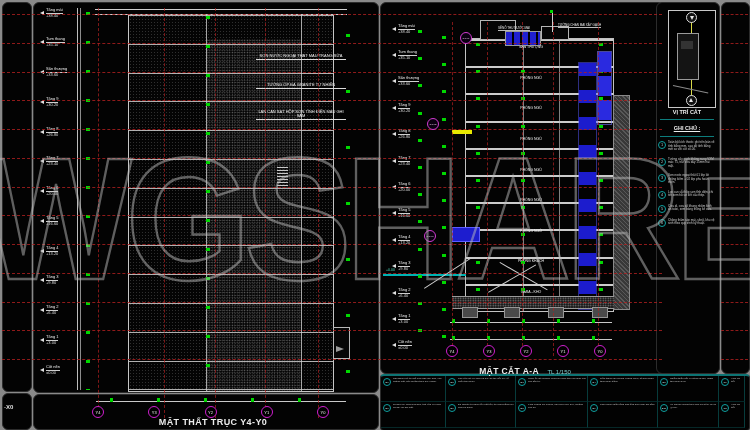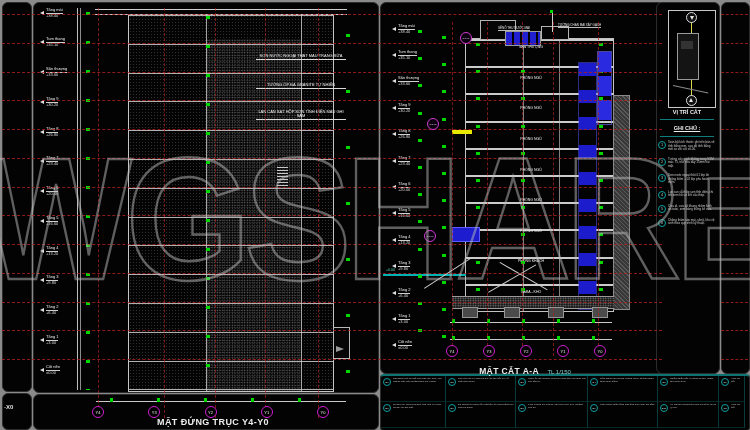--- a/index.html
+++ b/index.html
@@ -232,21 +232,21 @@
 <div class="dimline" style="left:96px;top:401px;width:250px;"></div>
 <div class="hticks" style="left:110px;top:398px;width:228px;"></div>
 <div class="bub-row" style="left:92px;top:406px;width:237px;">
 
 <div class="bub">Y4</div>
     <div class="bub">Y3</div>
     <div class="bub">Y2</div>
     <div class="bub">Y1</div>
     <div class="bub">Y0</div>
   </div>
-<div style="position:absolute;left:80px;top:417px;width:266px;text-align:center;font-size:9px;font-weight:bold;color:#ececec;letter-spacing:.4px;z-index:6;">MẶT ĐỨNG TRỤC Y4-Y0</div>
+<div style="position:absolute;left:80px;top:417px;width:266px;text-align:center;font-size:9px;font-weight:bold;color:#ececec;letter-spacing:.4px;z-index:6;">MẶT THẤT TRỤC Y4-Y0</div>
 
 <div class="lvl-col" style="left:392px;top:24px;width:50px;height:326px;">
 
     <div class="lvl">
       <span class="lvl-arr"></span>
       <span class="lvl-t">
         <div class="nm">Tầng mái</div>
         <div class="el">+38.40</div>
       </span>
     </div>

